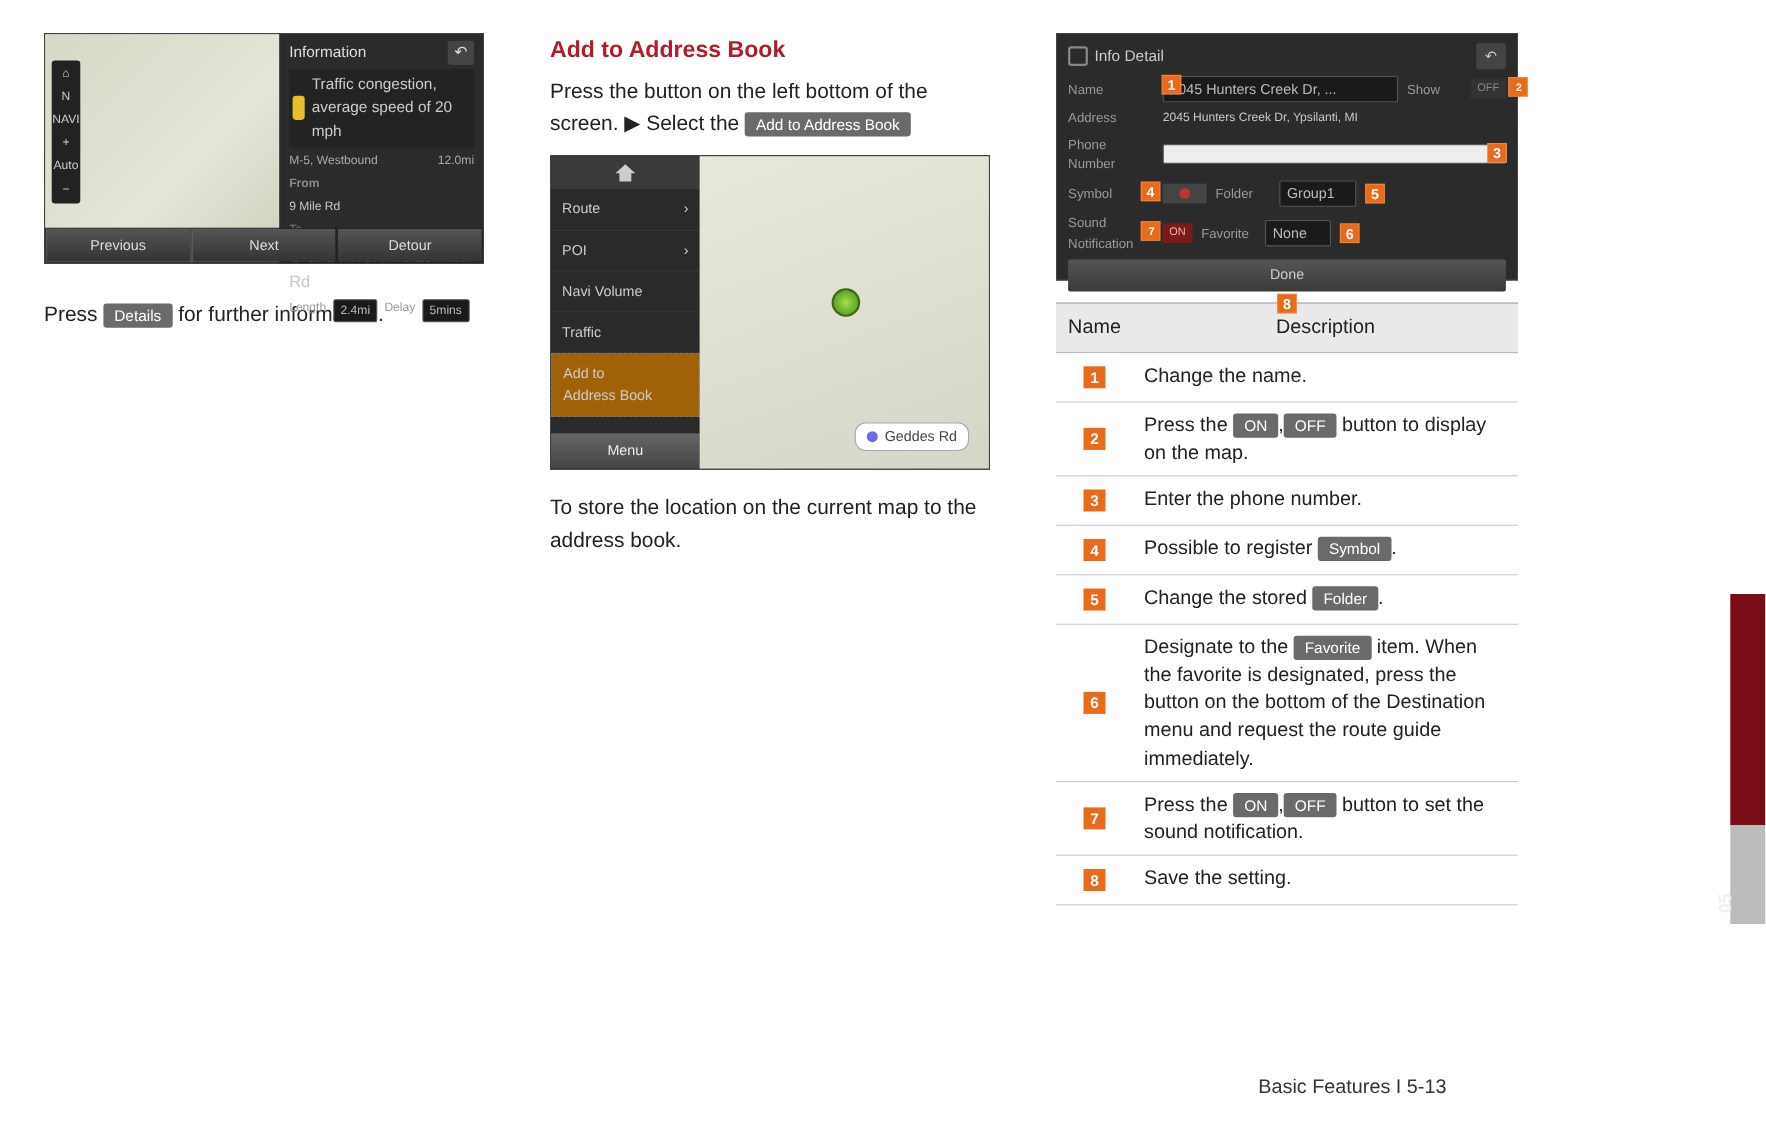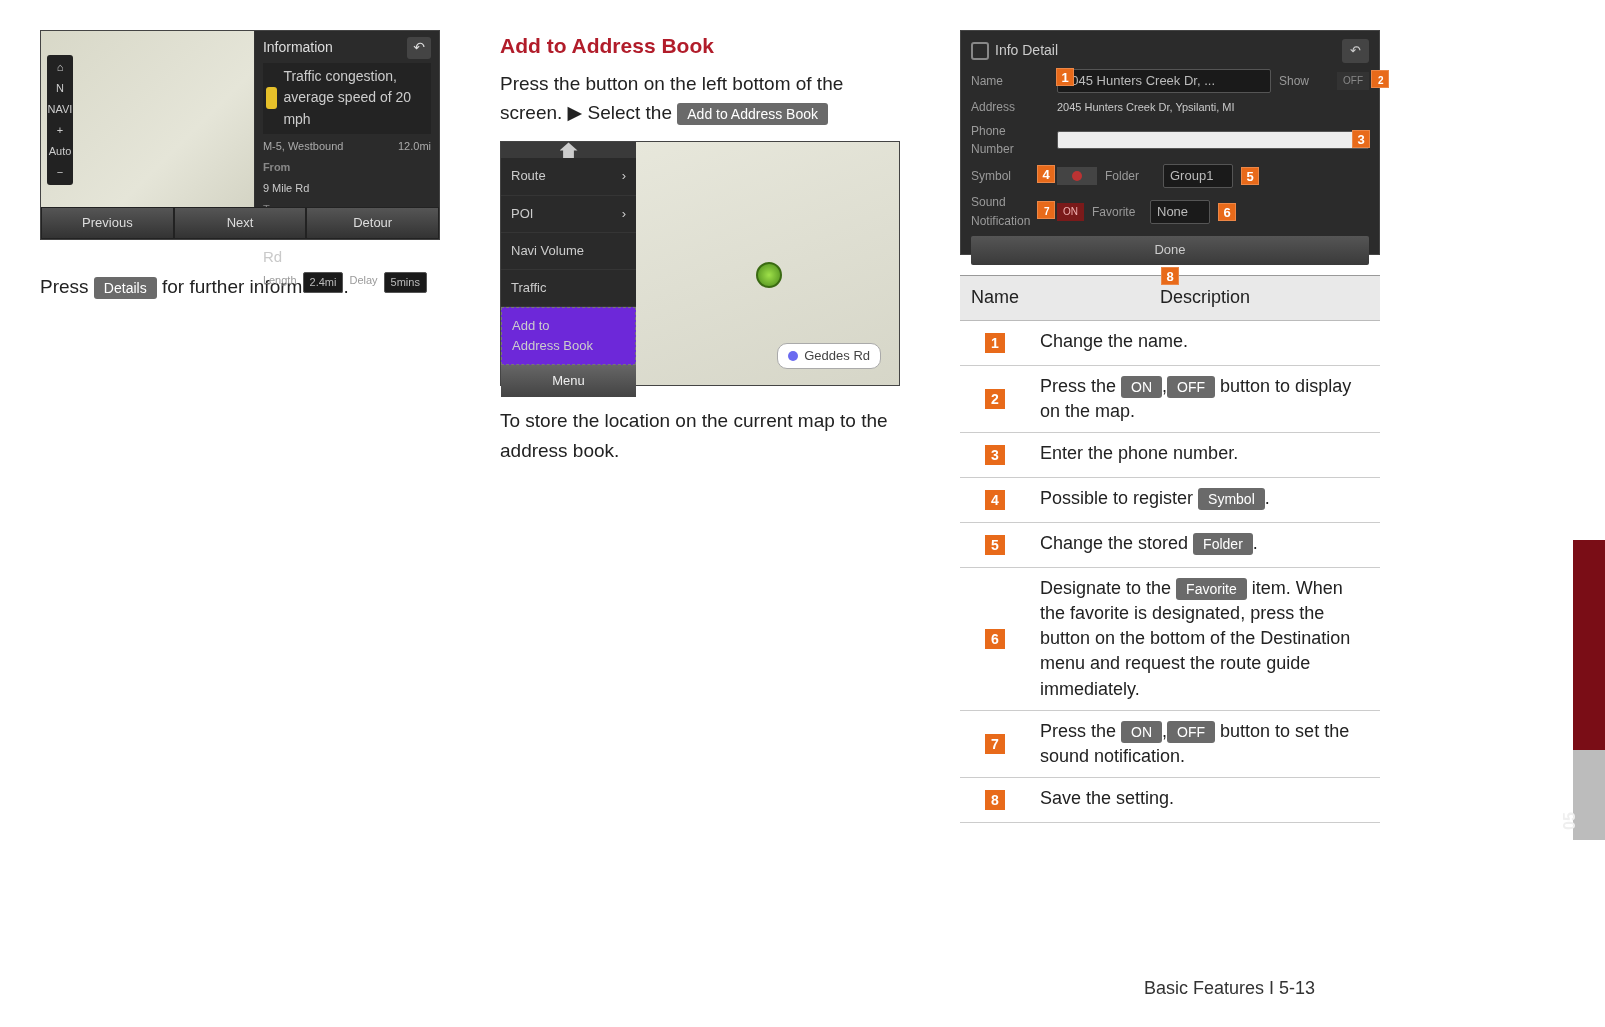--- a/index.html
+++ b/index.html
@@ -101,33 +101,33 @@
     display:flex; height:32px;
   }
   .shot1 .btnbar .b {
     flex:1; background:linear-gradient(#555,#333);
     color:#ddd; font-size:13px; display:flex;
     align-items:center; justify-content:center;
     border:1px solid #222;
   }
 
   
-  .shot2 { width:400px; height:245px; display:flex; }
+  .shot2 { width:400px; height:286px; display:flex; }
   .shot2 .menu {
     width:135px; background:#2a2a2a; display:flex; flex-direction:column;
   }
   .shot2 .menu .home {
     height:30px; background:#3a3a3a; display:flex; align-items:center; justify-content:center;
   }
   .shot2 .menu .home .h { width:18px;height:16px;background:#ccc;clip-path:polygon(50% 0,100% 50%,80% 50%,80% 100%,20% 100%,20% 50%,0 50%);}
   .shot2 .menu .mi {
     padding:8px 10px; color:#ccc; font-size:13px;
     border-bottom:1px solid #353535; display:flex; justify-content:space-between;
   }
-  .shot2 .menu .mi.sel { background:#6d28d9; border:1px dashed #777; }
+  .shot2 .menu .mi.sel { background:#a16207; border:1px dashed #777; }
   .shot2 .menu .menubtn {
     margin-top:auto; background:linear-gradient(#666,#444);
     color:#eee; text-align:center; padding:6px; font-size:13px;
   }
   .shot2 .map2 {
     flex:1; background:linear-gradient(160deg,#e7e7db 0%, #d6d6c8 100%);
     position:relative;
   }
   .shot2 .pin {
     position:absolute; left:120px; top:120px;

